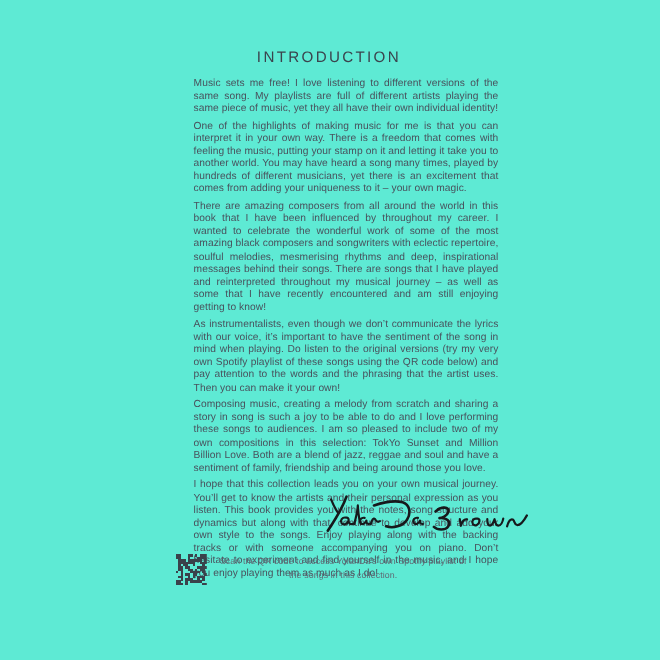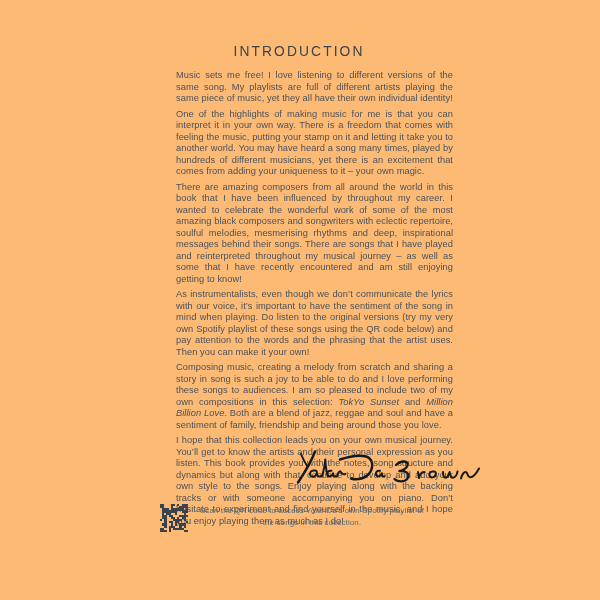--- a/index.html
+++ b/index.html
@@ -5,21 +5,21 @@
   html,body{margin:0;padding:0;}
   body{
     width:600px;height:600px;
     background:#fdfdfe;
     font-family:"Liberation Sans", sans-serif;
     overflow:hidden;
     position:relative;
   }
   .page{
     position:absolute;inset:0;
-    background:#fdba74;
+    background:#5eead4;
   }
   .title{
     position:absolute;
     left:160px;top:44px;width:278px;
     margin:0;
     font-size:13.8px;
     font-weight:500;
     letter-spacing:2.1px;
     text-align:center;
     color:#3b434d;
@@ -27,21 +27,21 @@
   .body-col{
     position:absolute;
     left:176px;top:70px;width:277px;
     color:#49525d;
     font-size:9.3px;
     line-height:11.5px;
     text-align:justify;
     letter-spacing:0.05px;
   }
   .body-col p{margin:0 0 4px 0;}
-  .body-col .it{font-style:italic;}
+  .body-col .it{}
   .signature{
     position:absolute;
     left:296px;top:449px;width:190px;height:40px;
   }
   .signature svg{display:block;width:100%;height:100%;}
   .signature path{
     fill:none;stroke:#17191c;
     stroke-linecap:round;stroke-linejoin:round;
   }
   .sw1{stroke-width:2.4px;}

